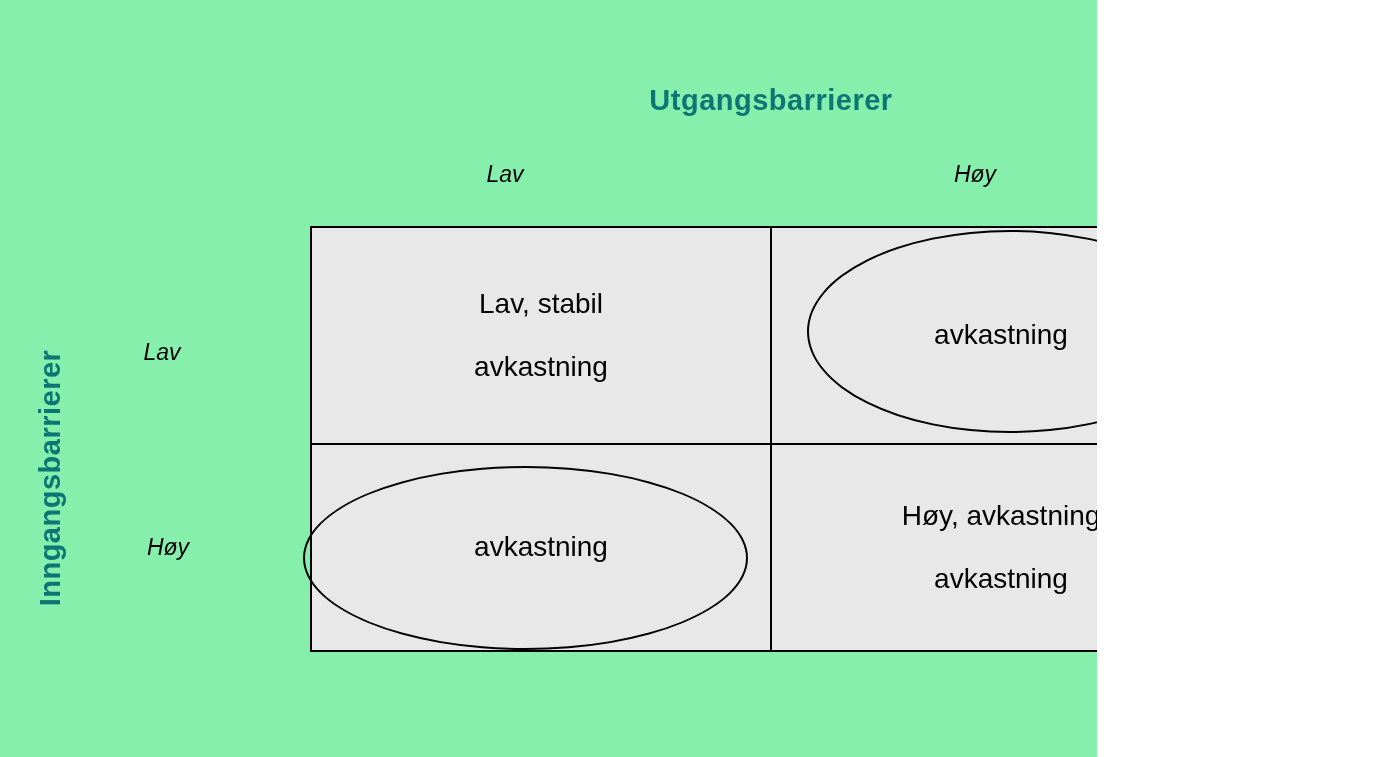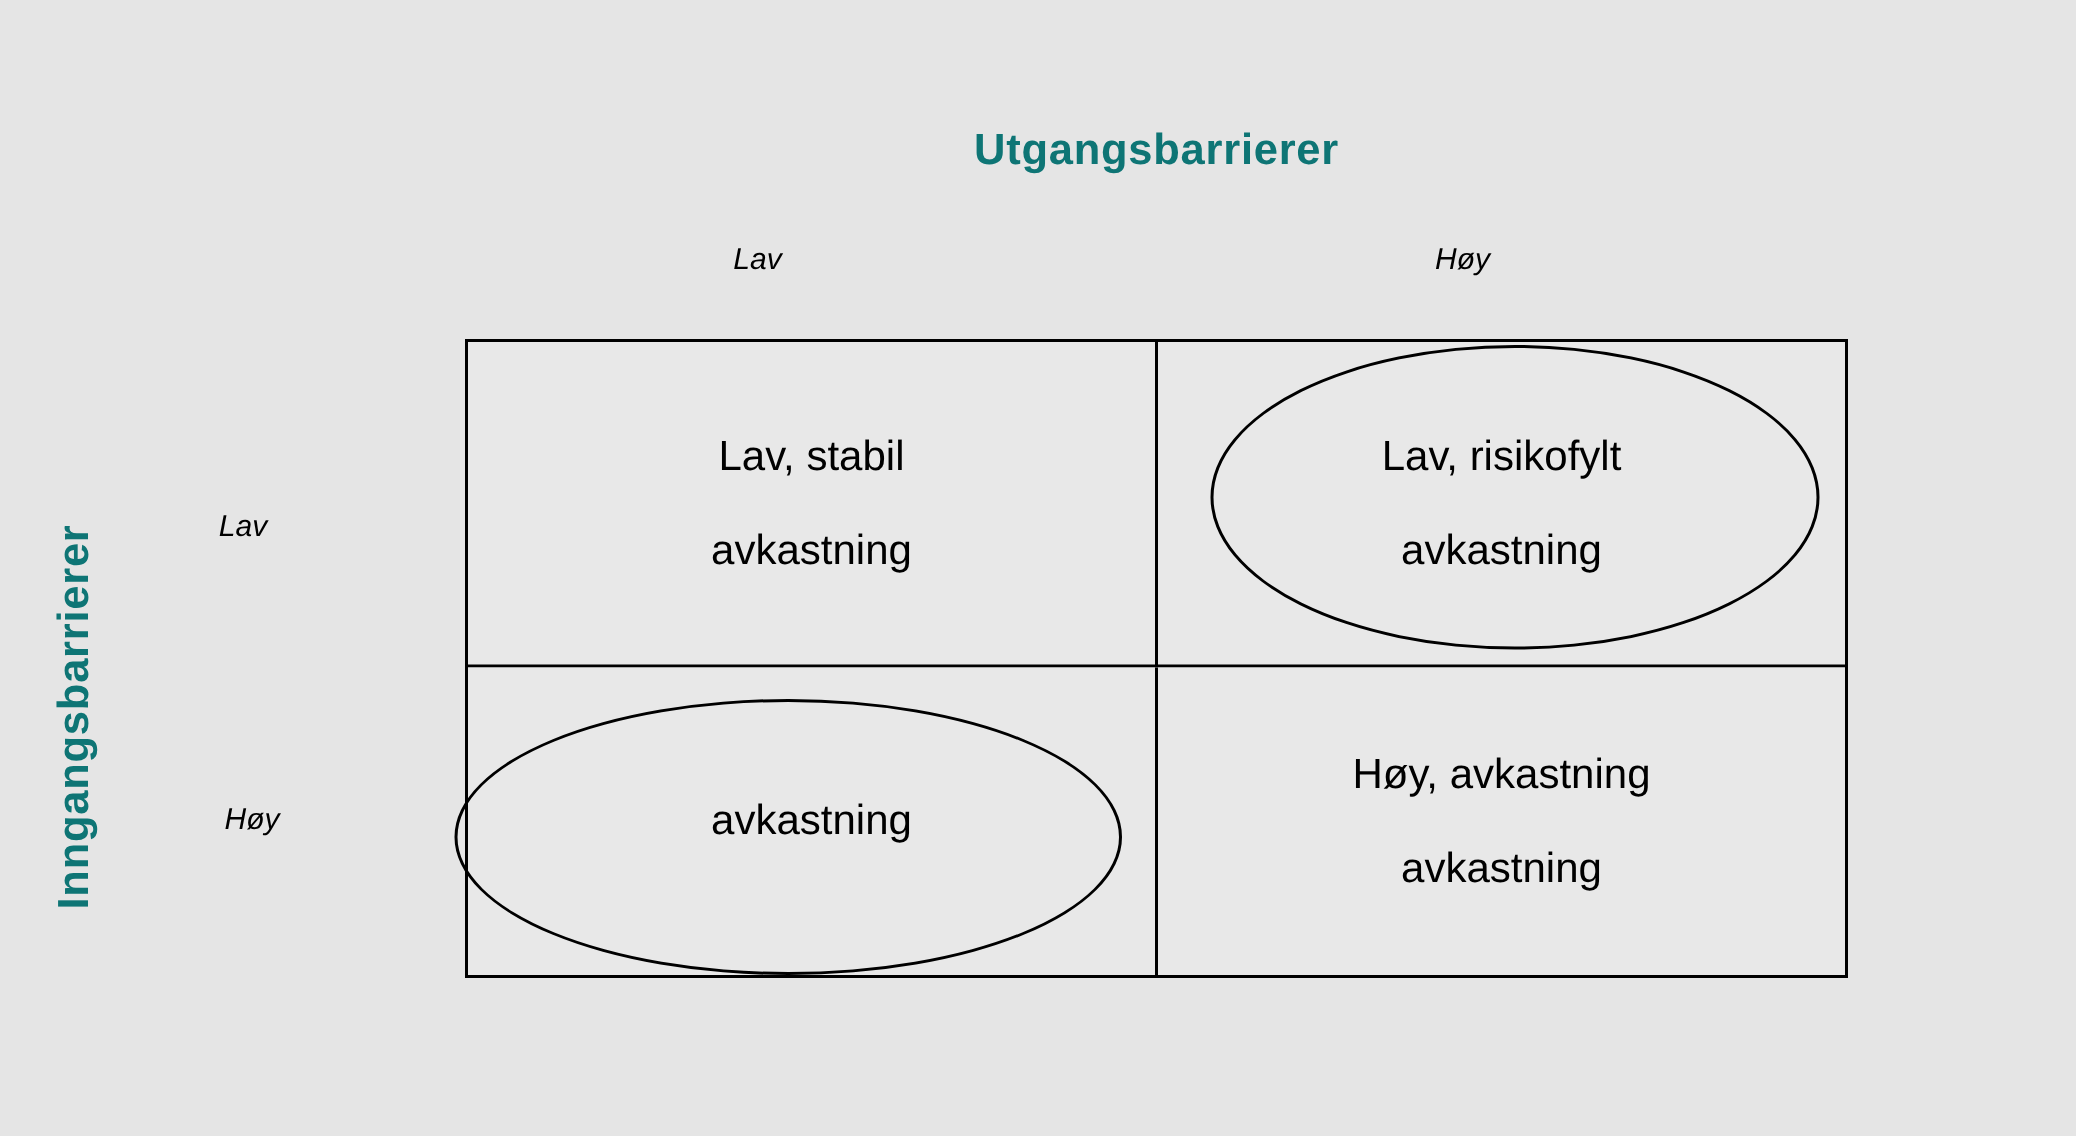--- a/index.html
+++ b/index.html
@@ -1,21 +1,21 @@
 <!DOCTYPE html>
 <html><head>
 <meta charset="utf-8">
 <style>
   * { margin: 0; padding: 0; box-sizing: border-box; }
   html, body { background: #ffffff; }
   .stage {
     position: relative;
-    width: 1384px;
+    width: 1097px;
     height: 757px;
-    background: #e5e5e5;
+    background: #86efac;
     font-family: "Liberation Sans", sans-serif;
     color: #000000;
     overflow: hidden;
   }
 
   .title-top {
     position: absolute;
     left: 310px;
     top: 84px;
     width: 922px;
@@ -35,21 +35,21 @@
     white-space: nowrap;
     font-size: 29px;
     font-weight: bold;
     color: #0e7575;
     letter-spacing: 0.5px;
   }
 
   .axis-label {
     position: absolute;
     transform: translate(-50%, -50%);
-    font-size: 20px;
+    font-size: 23px;
     font-style: italic;
     color: #000000;
     white-space: nowrap;
   }
   .col-label-lav  { left: 505px; top: 174px; }
   .col-label-hoy  { left: 975px; top: 174px; }
   .row-label-lav  { left: 162px; top: 352px; }
   .row-label-hoy  { left: 168px; top: 547px; }
 
   .matrix-grid {
@@ -104,21 +104,20 @@
   <div class="axis-label row-label-lav">Lav</div>
 
   <div class="axis-label row-label-hoy">Høy</div>
 
   <div class="matrix-grid">
     <div class="cell cell-tl">
       <span>Lav, stabil</span>
       <span>avkastning</span>
     </div>
     <div class="cell cell-tr">
-      <span>Lav, risikofylt</span>
       <span>avkastning</span>
     </div>
     <div class="cell cell-bl">
       <span>avkastning</span>
     </div>
     <div class="cell cell-br">
       <span>Høy, avkastning</span>
       <span>avkastning</span>
     </div>
   </div>

